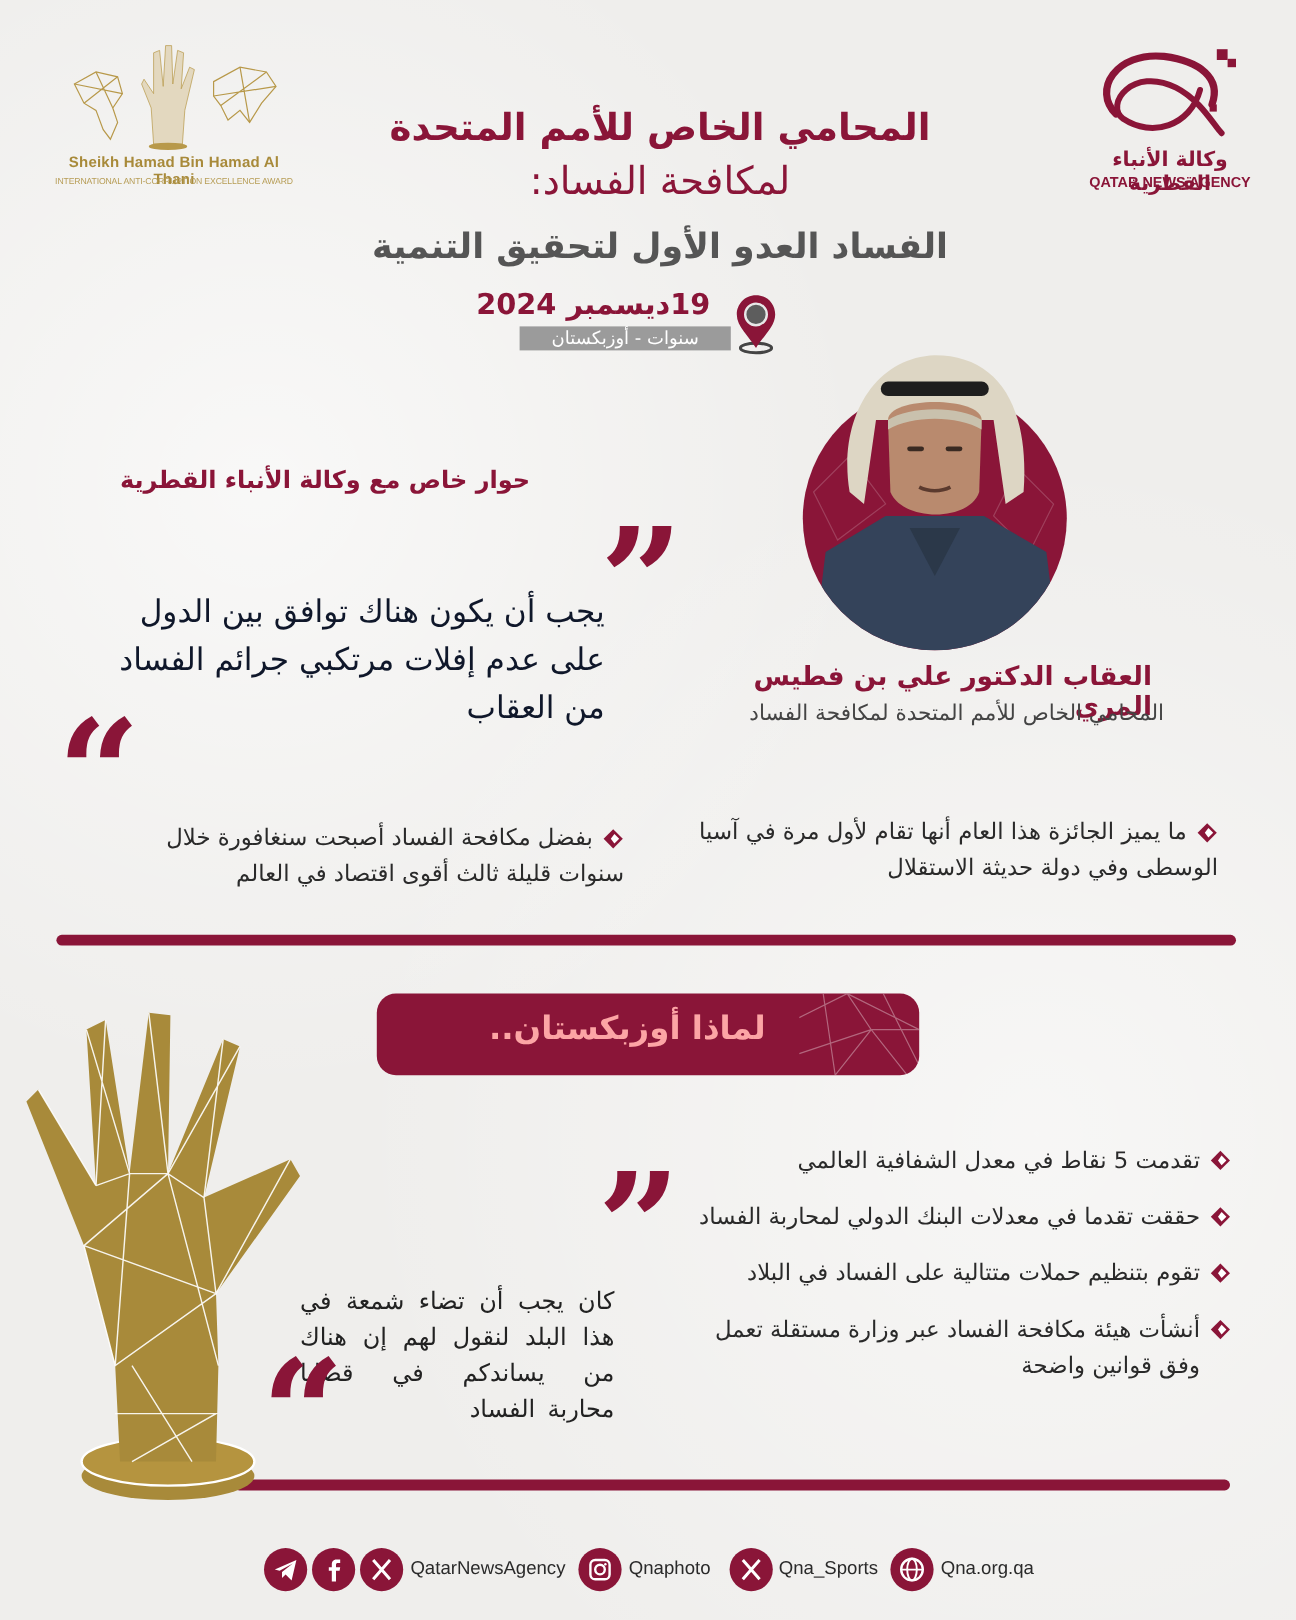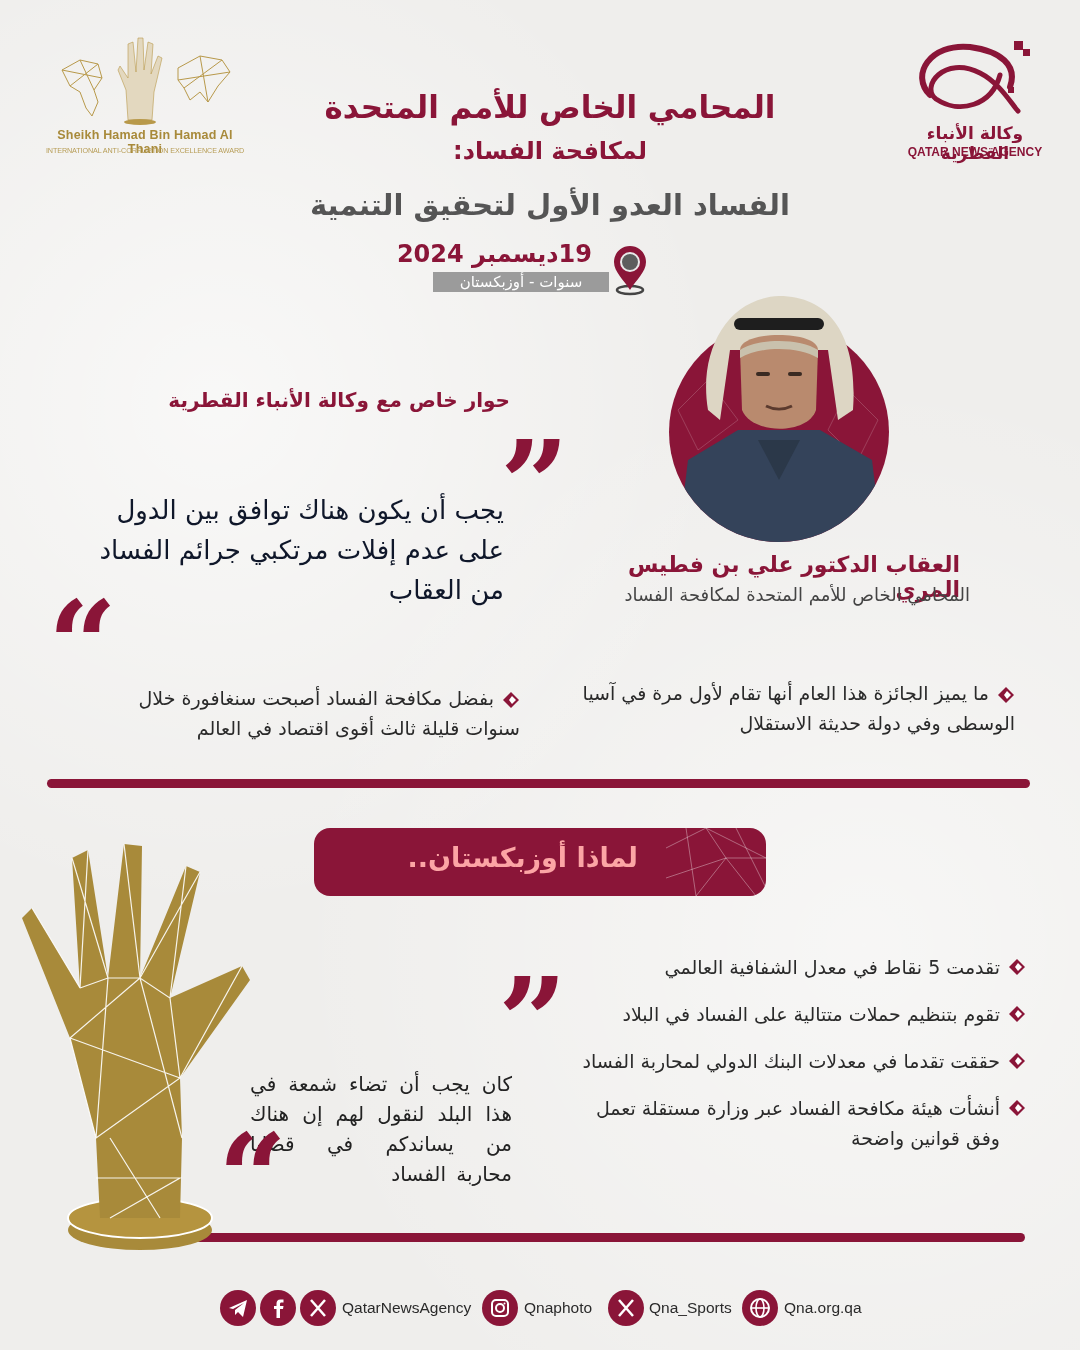--- a/index.html
+++ b/index.html
@@ -21,34 +21,34 @@
   #award-logo .en-sub { position:absolute; left:-6px; top:116px; width:222px; text-align:center; font-family:"Liberation Sans", sans-serif; font-size:7.2px; color:#b79d56; letter-spacing:-0.1px; }
 
   
   #qna-logo { left:900px; top:35px; width:150px; height:130px; }
   #qna-logo .ar { position:absolute; left:0; top:88px; width:150px; text-align:center; font-size:17px; font-weight:bold; color:#8a1538; direction:rtl; }
   #qna-logo .en { position:absolute; left:0; top:110px; width:150px; text-align:center; font-family:"Liberation Sans", sans-serif; font-weight:bold; font-size:12px; color:#8a1538; }
 
   
   #headline { left:280px; top:48px; width:540px; text-align:center; direction:rtl;margin-top:37px; }
   #headline .l1 { font-size:31px; font-weight:bold; color:#8a1538; line-height:44px; }
-  #headline .l2 { font-size:24px; font-weight:bold; color:#8a1538; line-height:44px; }
+  #headline .l2 { font-size:32px; font-weight:normal; color:#8a1538; line-height:44px; }
   #headline .l3 { font-size:29px; font-weight:bold; color:#555; line-height:44px; margin-top:10px; }
 
   
   #date-block { left:430px; top:238px; width:220px; height:60px; }
   #date-block .date { position:absolute; right:58px; top:2px; font-size:24px; font-weight:bold; color:#8a1538; direction:rtl; white-space:nowrap; }
   #date-block .place { position:absolute; left:3px; top:34px; width:176px; height:20px; background:#9b9b9b; color:#fff; font-size:15px; text-align:center; line-height:20px; direction:rtl; }
   #date-block .pin { position:absolute; right:2px; top:6px; width:36px; height:52px; }
 
   
   #portrait { left:668px; top:290px; width:222px; height:252px; }
 
   
-  #interview-label { left:100px; top:388px; width:410px; text-align:right; font-size:20px; font-weight:bold; color:#8a1538; direction:rtl; }
+  #interview-label { left:100px; top:388px; width:410px; text-align:left; font-size:20px; font-weight:bold; color:#8a1538; direction:rtl; }
 
   .quote-mark { font-family:"DejaVu Serif", serif; font-weight:bold; color:#8a1538; font-size:120px; line-height:1; }
 
   #quote1-text { left:80px; top:490px; width:424px; direction:rtl; text-align:right; font-size:26px; line-height:40px; color:#0f172a; }
   #quote1-close { left:500px; top:425px; }
   #quote1-open { left:48px; top:585px; }
 
   #person-name { left:560px; top:552px; width:400px; direction:rtl; text-align:right; font-size:22px; font-weight:bold; color:#8a1538; }
   #person-title { left:560px; top:584px; width:410px; direction:rtl; text-align:right; font-size:18px; color:#444; }
 
@@ -195,28 +195,28 @@
         <path d="M9 1 L17 9 L9 17 L1 9 Z" fill="#8a1538"></path>
         <path d="M10 5 L14 9 L10 13 L7 9 Z" fill="#fff"></path>
       </svg>
     <span class="btext">تقدمت 5 نقاط في معدل الشفافية العالمي</span>
   </div>
   <div class="bullet">
     <svg class="bicon" viewBox="0 0 18 18">
         <path d="M9 1 L17 9 L9 17 L1 9 Z" fill="#8a1538"></path>
         <path d="M10 5 L14 9 L10 13 L7 9 Z" fill="#fff"></path>
       </svg>
+    <span class="btext">حققت تقدما في معدلات البنك الدولي لمحاربة الفساد</span>
+  </div>
+  <div class="bullet">
+    <svg class="bicon" viewBox="0 0 18 18">
+        <path d="M9 1 L17 9 L9 17 L1 9 Z" fill="#8a1538"></path>
+        <path d="M10 5 L14 9 L10 13 L7 9 Z" fill="#fff"></path>
+      </svg>
     <span class="btext">تقوم بتنظيم حملات متتالية على الفساد في البلاد</span>
-  </div>
-  <div class="bullet">
-    <svg class="bicon" viewBox="0 0 18 18">
-        <path d="M9 1 L17 9 L9 17 L1 9 Z" fill="#8a1538"></path>
-        <path d="M10 5 L14 9 L10 13 L7 9 Z" fill="#fff"></path>
-      </svg>
-    <span class="btext">حققت تقدما في معدلات البنك الدولي لمحاربة الفساد</span>
   </div>
   <div class="bullet">
     <svg class="bicon" viewBox="0 0 18 18">
         <path d="M9 1 L17 9 L9 17 L1 9 Z" fill="#8a1538"></path>
         <path d="M10 5 L14 9 L10 13 L7 9 Z" fill="#fff"></path>
       </svg>
     <span class="btext">أنشأت هيئة مكافحة الفساد عبر وزارة مستقلة تعمل وفق قوانين واضحة</span>
   </div>
 </div>
 

